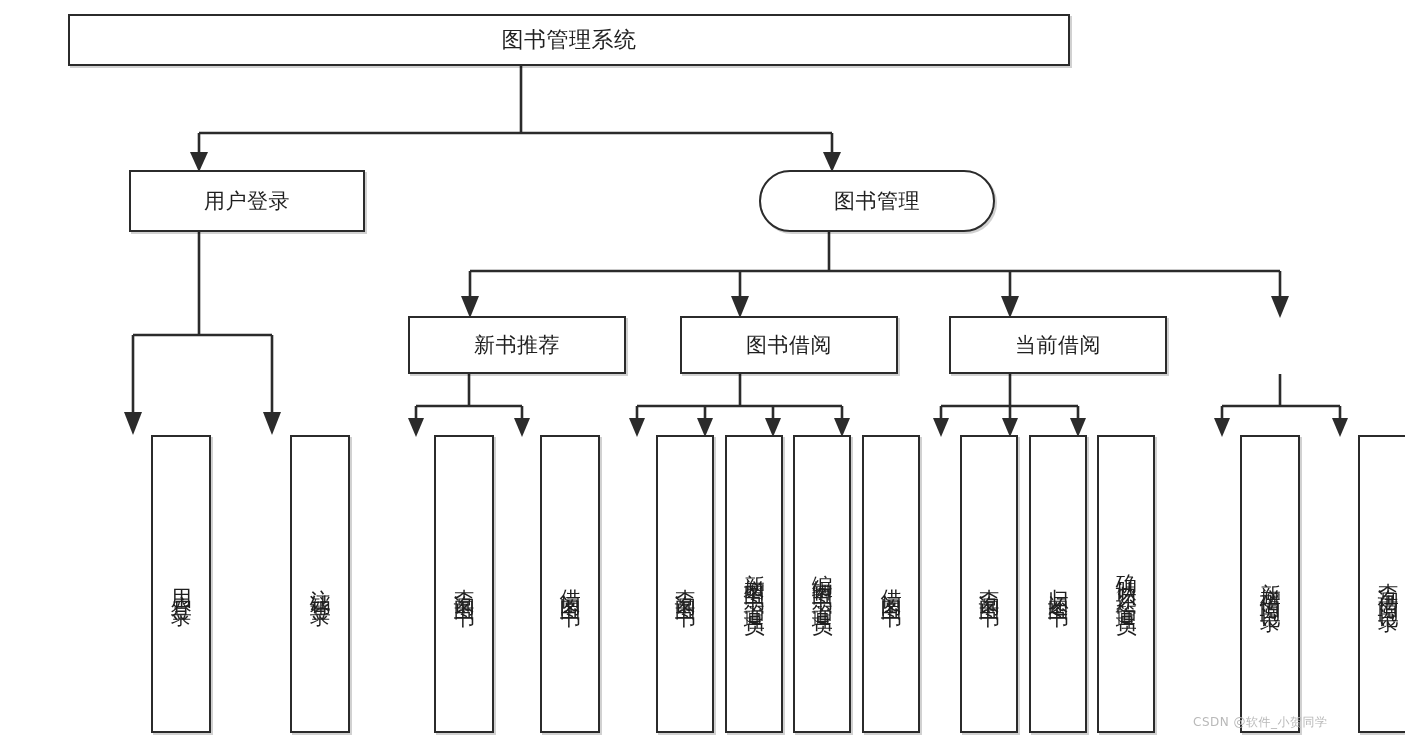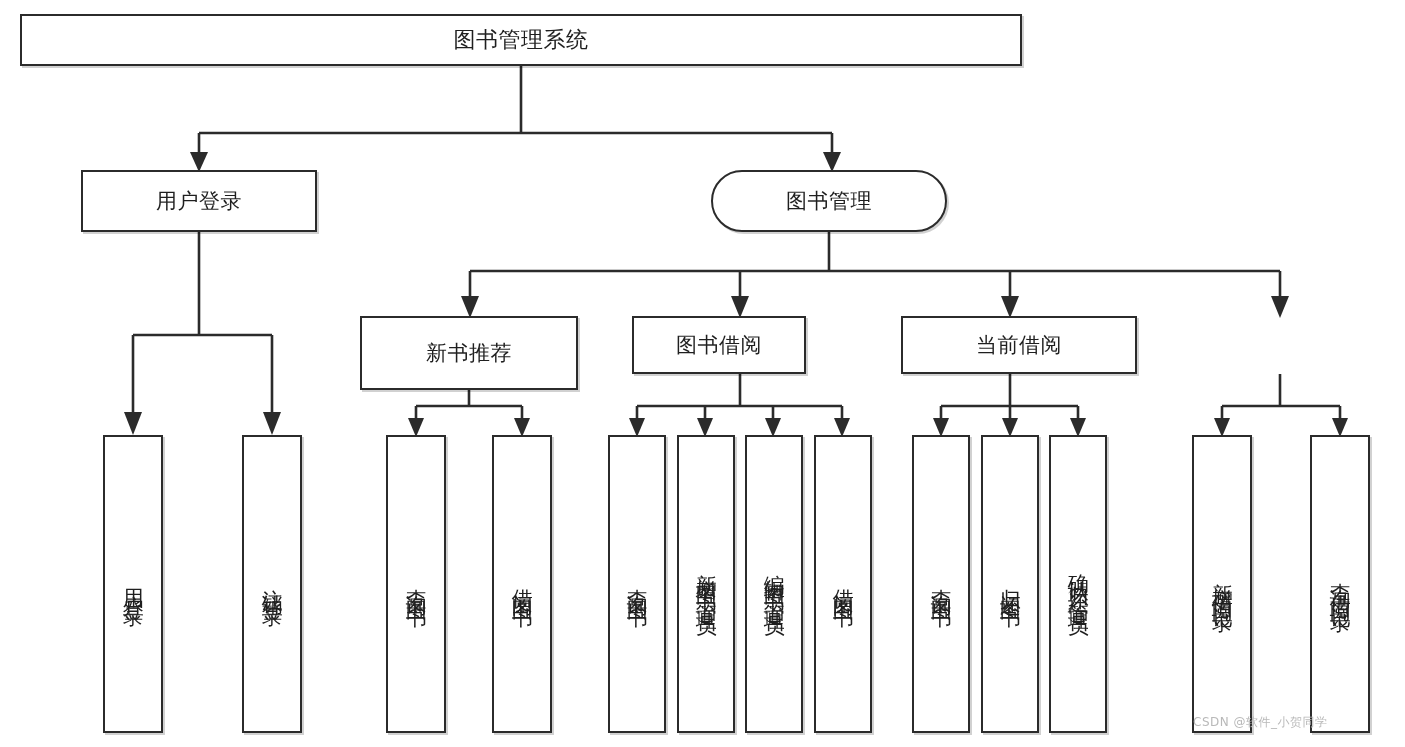--- a/index.html
+++ b/index.html
@@ -25,20 +25,21 @@
   .node{
     position:absolute;
     box-sizing:border-box;
     background:#ffffff;
     border:2.5px solid #2b2b2b;
     box-shadow:2px 2px 0 rgba(0,0,0,0.18);
     display:flex;
     align-items:center;
     justify-content:center;
     text-align:center;
+    margin-left:48px;
   }
   .node .label{
     display:block;
     font-size:21px;
     line-height:1.25;
     letter-spacing:0.5px;
     color:#1f1f1f;
     white-space:nowrap;
   }
   
@@ -148,27 +149,27 @@
     <span class="label">图书管理系统</span>
   </div>
 
   <div class="node" style="left:81px;top:170px;width:236px;height:62px;">
     <span class="label">用户登录</span>
   </div>
   <div class="node" style="left:711px;top:170px;width:236px;height:62px;border-radius:31px;">
     <span class="label">图书管理</span>
   </div>
 
-  <div class="node" style="left:360px;top:316px;width:218px;height:74px;">
+  <div class="node" style="left:360px;top:316px;width:218px;height:58px;">
     <span class="label">新书推荐</span>
   </div>
-  <div class="node" style="left:632px;top:316px;width:174px;height:58px;">
+  <div class="node" style="left:632px;top:316px;width:218px;height:58px;">
     <span class="label">图书借阅</span>
   </div>
-  <div class="node" style="left:901px;top:316px;width:236px;height:58px;">
+  <div class="node" style="left:901px;top:316px;width:218px;height:58px;">
     <span class="label">当前借阅</span>
   </div>
 
   <div class="node vertical" style="left:103px;top:435px;width:60px;height:298px;">
     <span class="label">用户登录</span>
   </div>
   <div class="node vertical" style="left:242px;top:435px;width:60px;height:298px;">
     <span class="label">注销登录</span>
   </div>
 

